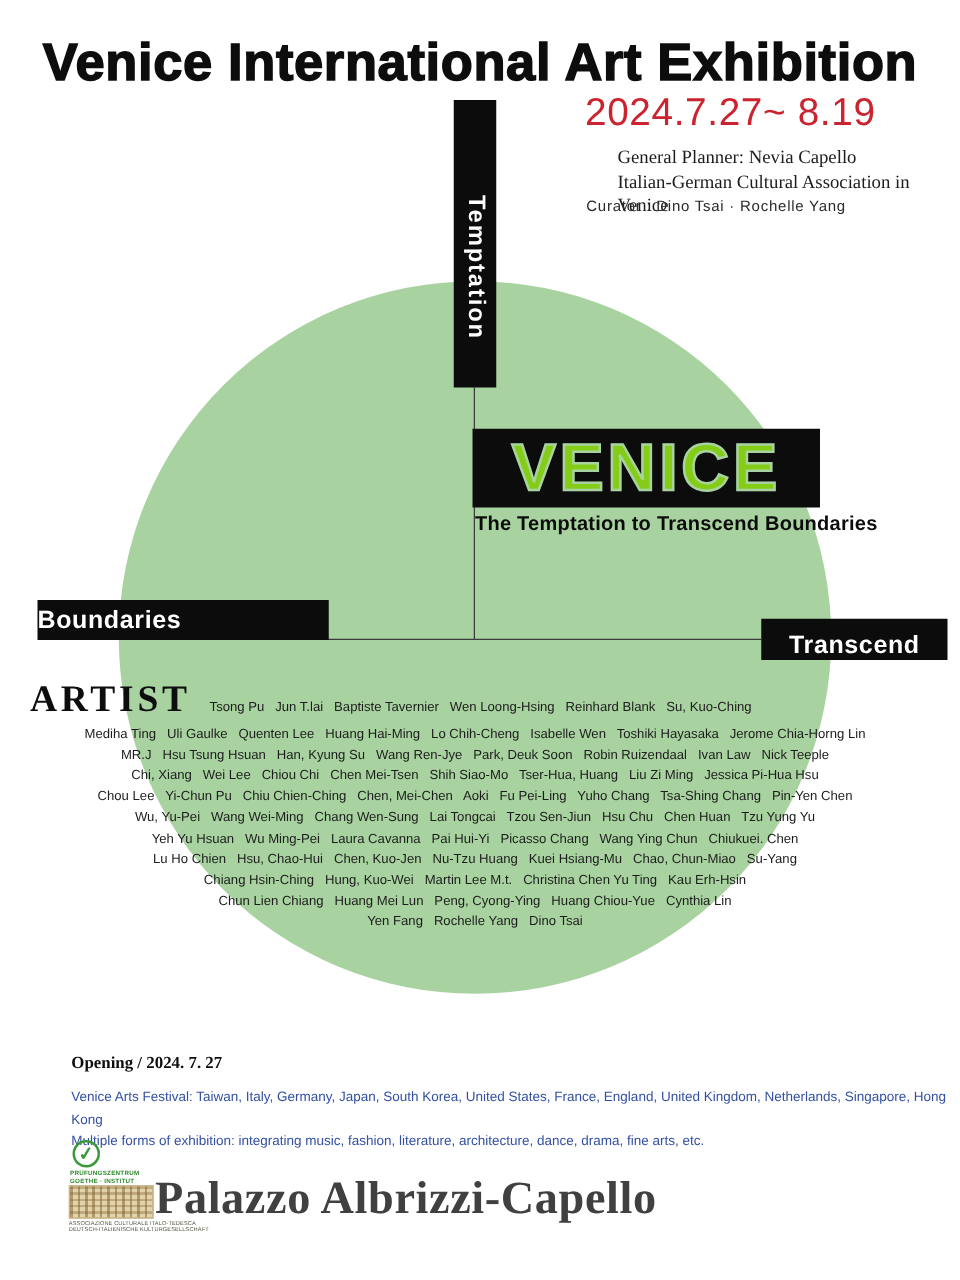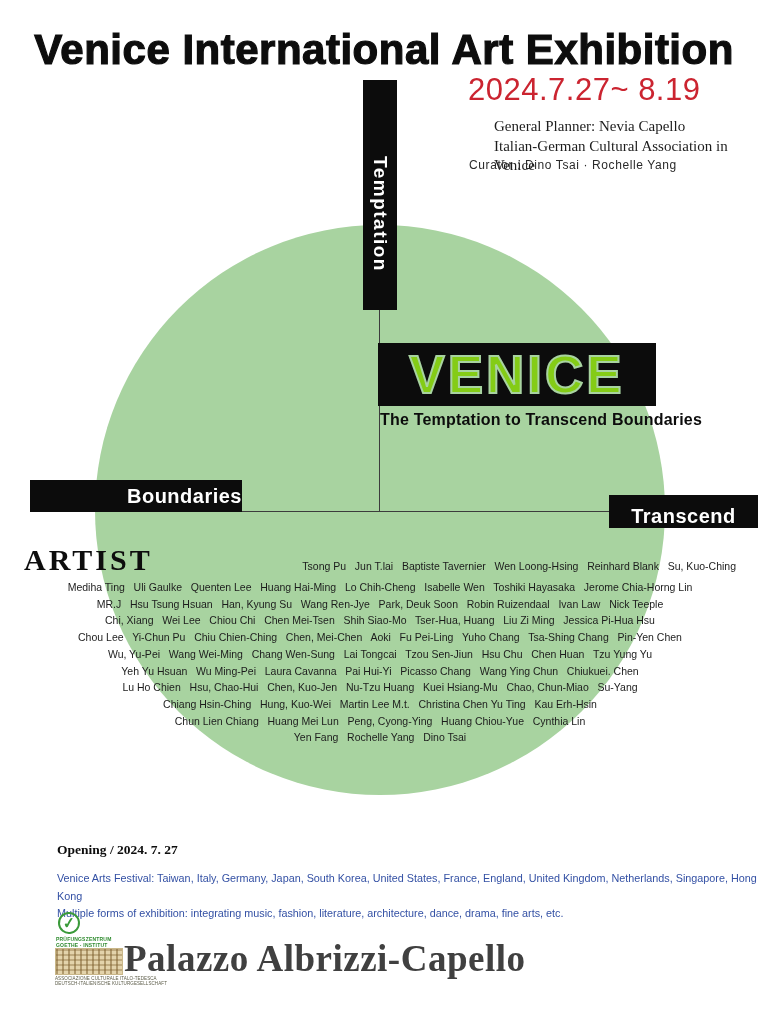--- a/index.html
+++ b/index.html
@@ -27,30 +27,30 @@
   .temptation-bar span{writing-mode:vertical-rl;color:#fff;font-weight:bold;font-size:19px;
     letter-spacing:1.5px;margin-top:38px;}
 
   .venice-box{position:absolute;left:378px;top:343px;width:278px;height:63px;background:#0c0c0c;
     z-index:2;display:flex;align-items:center;justify-content:center;}
   .venice-box span{font-size:53px;font-weight:bold;color:#84cc16;letter-spacing:3px;
     -webkit-text-stroke:2px #a8d3a0;line-height:1;}
   .venice-subtitle{position:absolute;left:380px;top:411px;font-size:16px;font-weight:bold;
     color:#0c0c0c;z-index:2;letter-spacing:.2px;}
 
-  .boundaries-bar{position:absolute;left:30px;top:480px;width:212px;height:32px;background:#0c0c0c;
-    z-index:2;display:flex;align-items:center;justify-content:flex-end;}
+  .boundaries-bar{position:absolute;left:30px;top:480px;width:233px;height:32px;background:#0c0c0c;
+    z-index:2;display:flex;align-items:center;justify-content:flex-start;}
   .transcend-bar{position:absolute;left:609px;top:495px;width:149px;height:33px;background:#0c0c0c;
     z-index:2;display:flex;align-items:flex-end;justify-content:center;}
   .side-label{color:#fff;font-weight:bold;font-size:20px;letter-spacing:.5px;}
 
   
   .artists{position:absolute;left:24px;top:543px;width:712px;z-index:2;color:#1c1c1c;}
   .artist-row{ text-align:center;font-size:10.5px;line-height:16.7px;white-space:pre;}
-  .artist-first{display:flex;justify-content:space-between;align-items:baseline;gap:15px;height:36px;}
+  .artist-first{display:flex;justify-content:flex-start;align-items:baseline;gap:15px;height:36px;}
   .artist-heading{font-family:"Liberation Serif",serif;font-weight:bold;font-size:30px;
     letter-spacing:3px;color:#0d0d0d;}
   .artist-first .artist-row{white-space:pre;}
 
   
   .opening{position:absolute;left:57px;top:842px;font-family:"Liberation Serif",serif;
     font-weight:bold;font-size:13.5px;color:#0d0d0d;}
   .festival{position:absolute;left:57px;top:870px;font-size:10.8px;line-height:17.5px;color:#3350a4;}
 
   .goethe-check{position:absolute;left:58px;top:912px;width:18px;height:18px;border:2px solid #3a9a3a;

